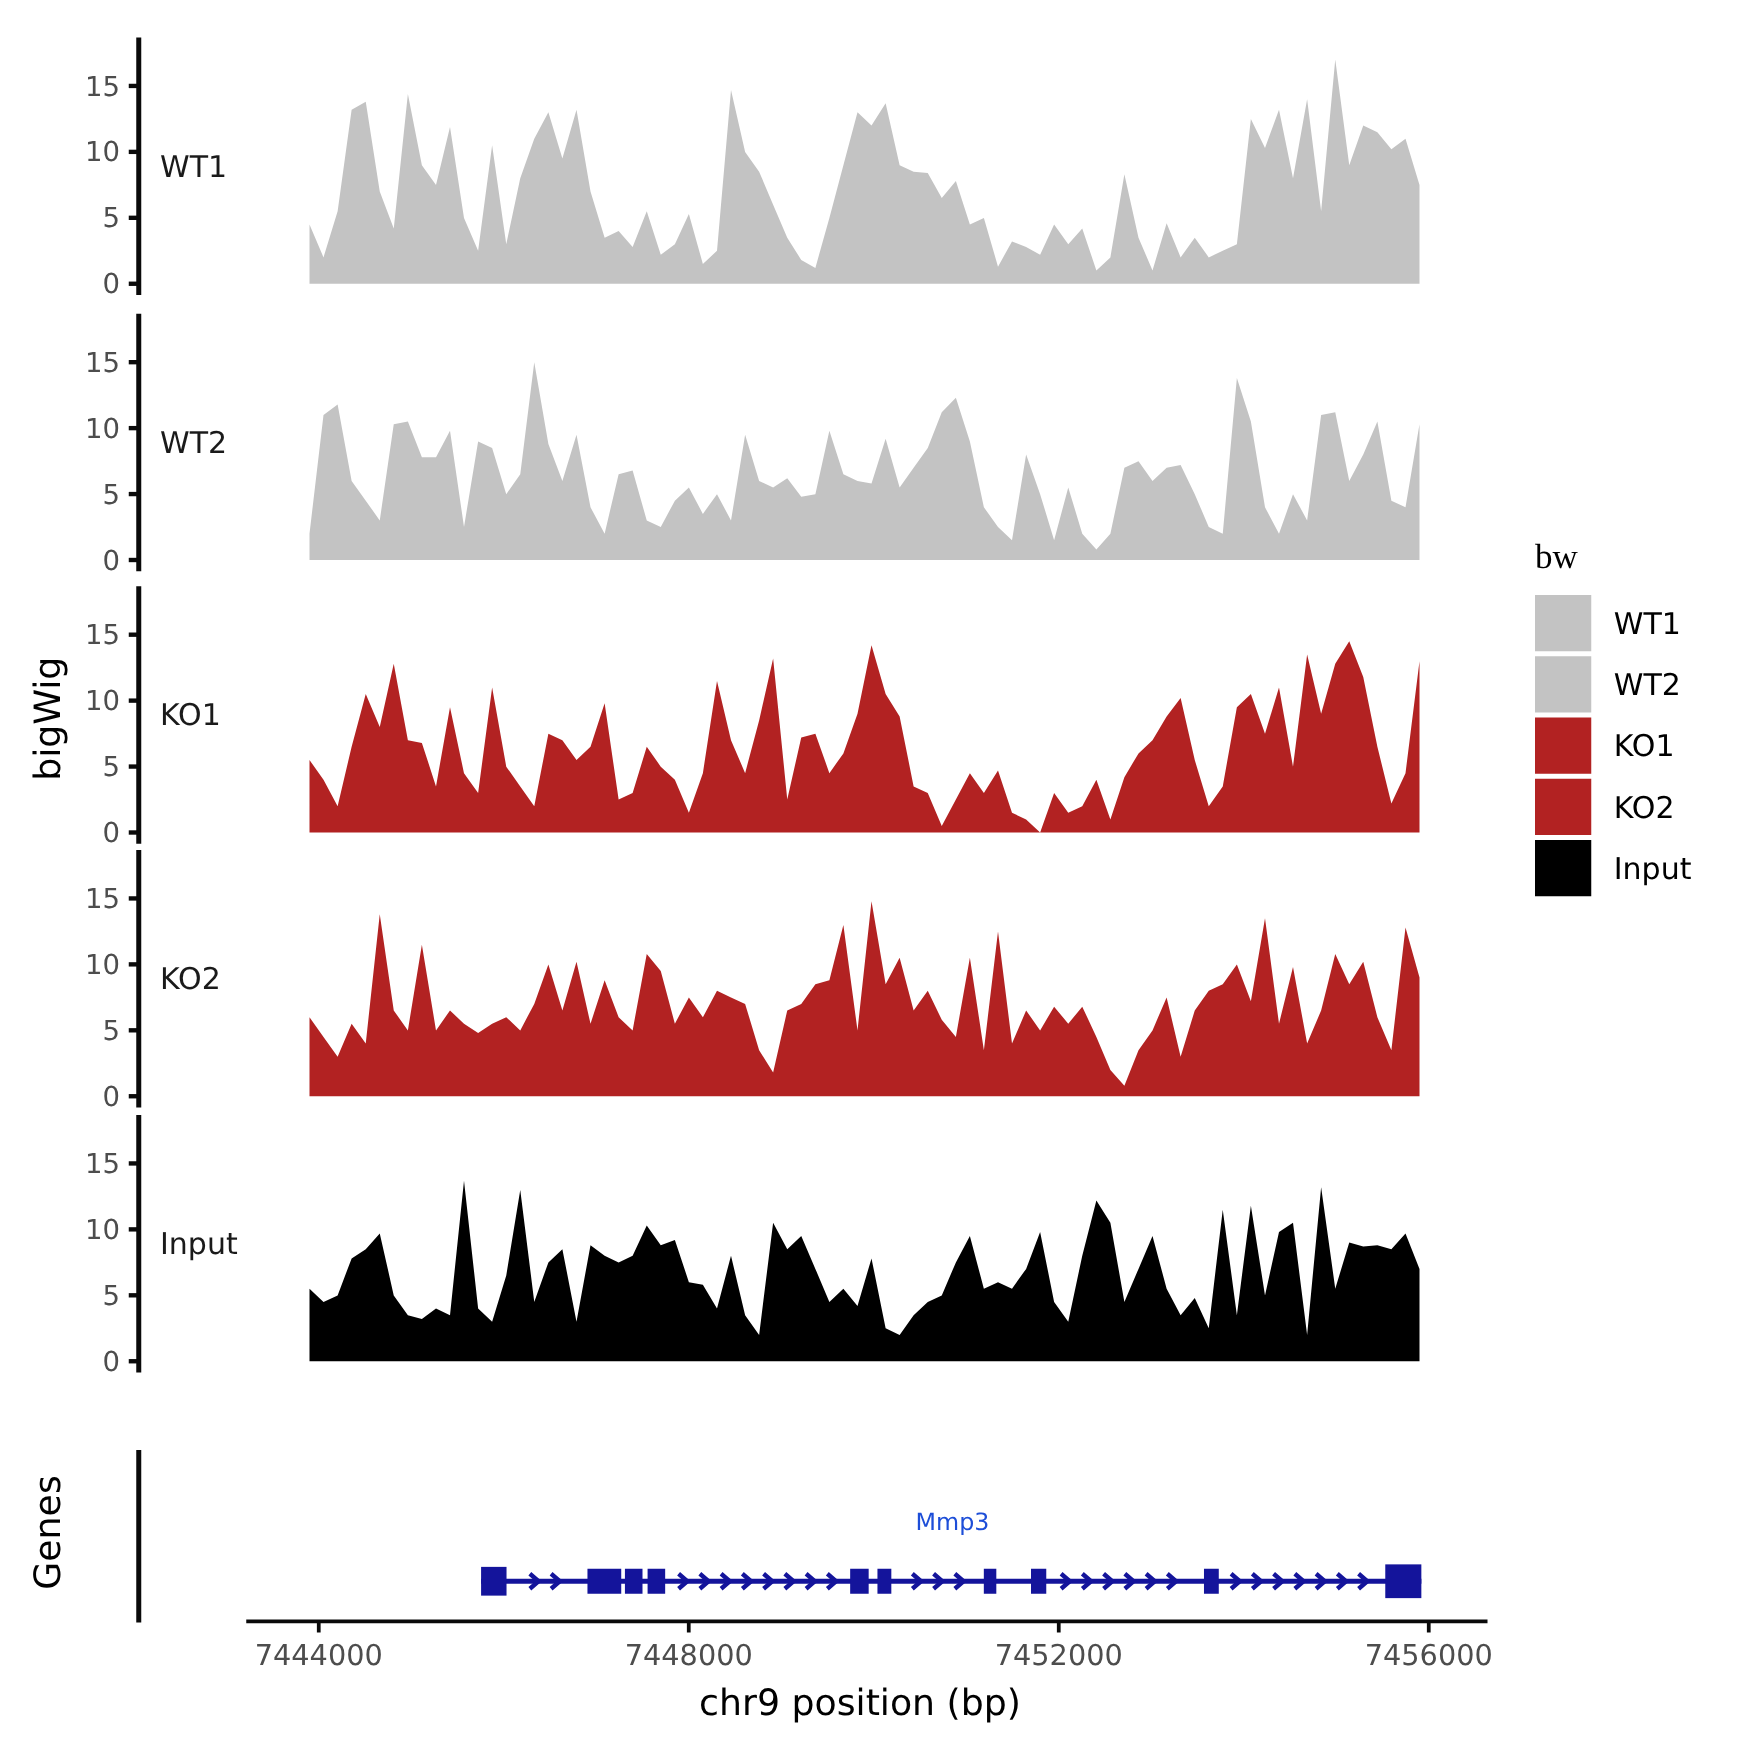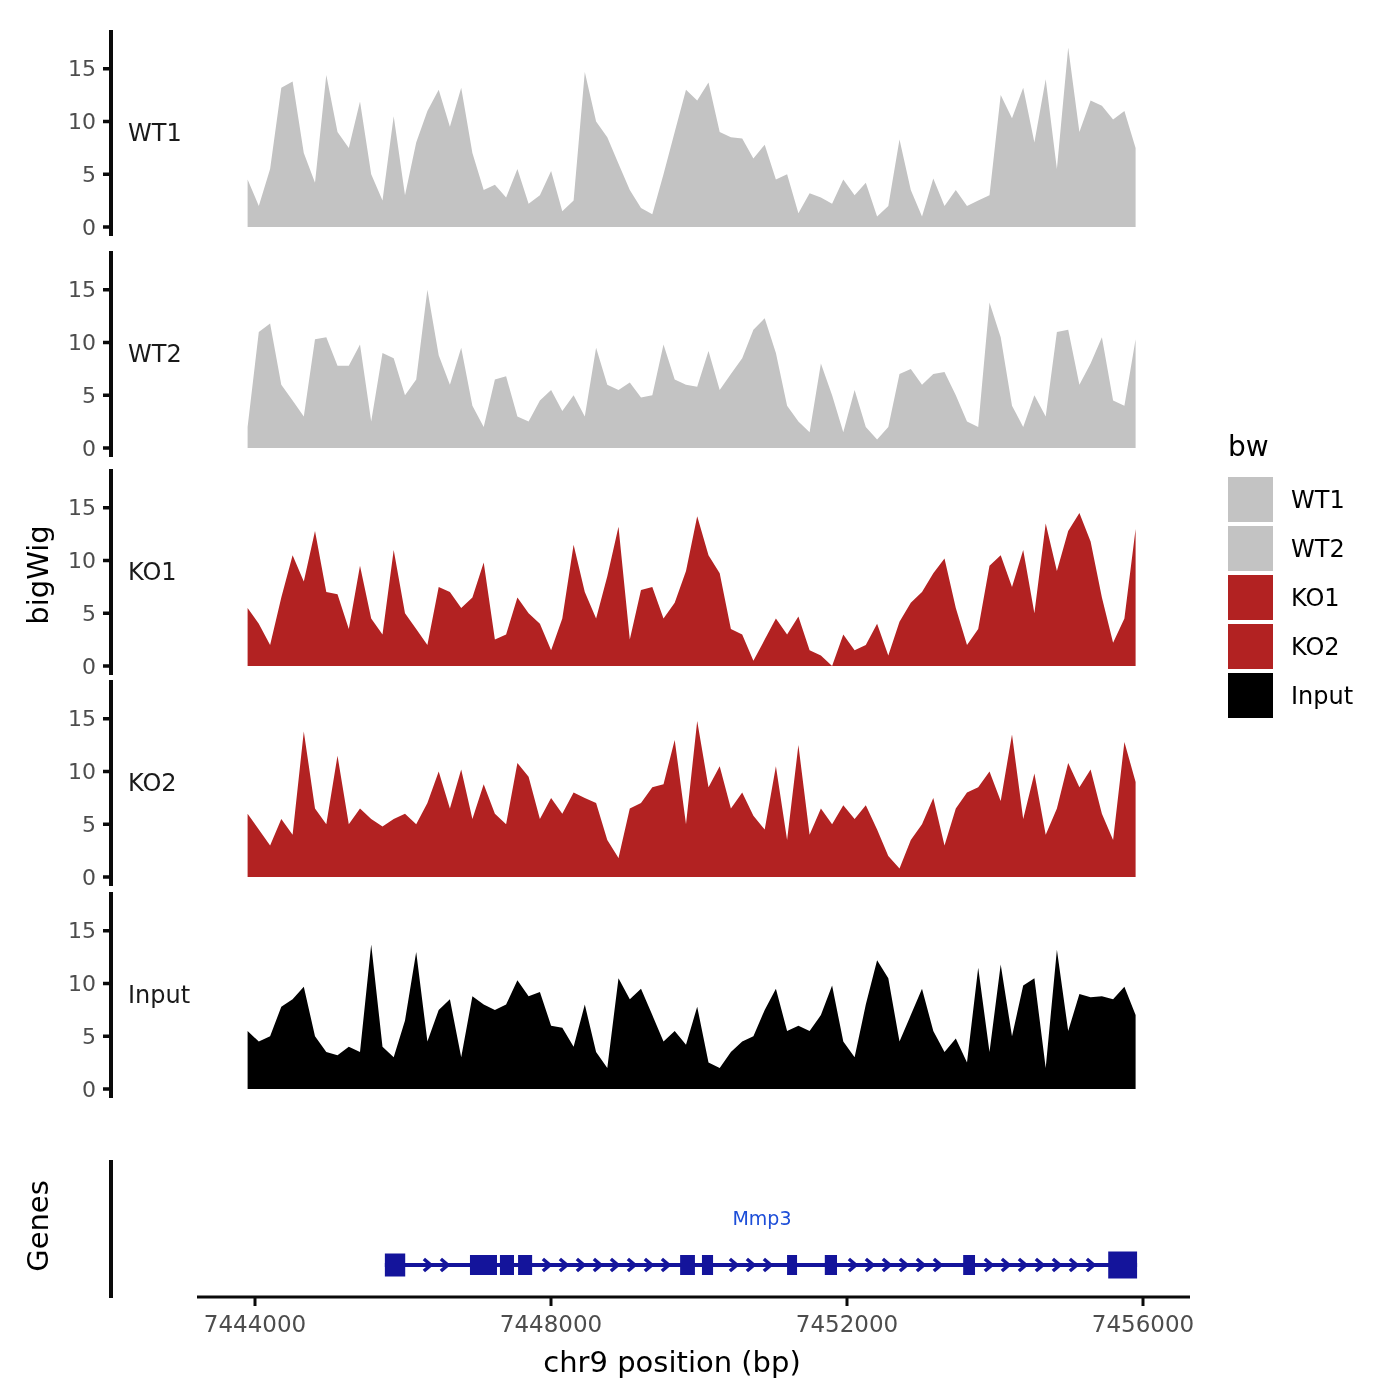--- a/index.html
+++ b/index.html
@@ -4,21 +4,21 @@
 <style>
   html,body{margin:0;padding:0;background:#ffffff;}
   body{font-family:"DejaVu Sans","Liberation Sans",sans-serif;}
   #canvas{position:relative;width:1400px;height:1400px;background:#ffffff;overflow:hidden;}
   #chart-svg{position:absolute;left:0;top:0;}
   #chart-svg text{font-family:"DejaVu Sans","Liberation Sans",sans-serif;}
   .rot-label{position:absolute;transform:translate(-50%,-50%) rotate(-90deg);font-size:29px;color:#000;white-space:nowrap;}
   .x-title{position:absolute;transform:translate(-50%,-50%);font-size:29px;color:#000;white-space:nowrap;}
   .gene-name{position:absolute;transform:translate(-50%,-50%);font-size:19px;color:#1d4ed8;white-space:nowrap;}
   .legend{position:absolute;left:1228px;top:430px;}
-  .legend-title{font-size:28px;color:#000;margin-bottom:14px;}
+  .legend-title{font-size:28px;color:#000;margin-bottom:14px;font-family:Liberation Serif, serif;}
   .legend-entry{display:flex;align-items:center;margin-bottom:4px;}
   .legend-swatch{width:45px;height:45px;flex:0 0 45px;}
   .legend-label{margin-left:18px;font-size:24px;color:#000;white-space:nowrap;}
 </style>
 </head>
 <body>
 
 <div id="canvas">
   <svg id="chart-svg" width="1400" height="1400" viewBox="0 0 1400 1400">
       <line x1="111" y1="30" x2="111" y2="236" stroke="#0a0a0a" stroke-width="4"></line>
@@ -122,21 +122,21 @@
       <line x1="847" y1="1297" x2="847" y2="1306" stroke="#0a0a0a" stroke-width="3"></line>
       <text x="847" y="1332" text-anchor="middle" font-size="23" fill="#4d4d4d">7452000</text>
       <line x1="1143" y1="1297" x2="1143" y2="1306" stroke="#0a0a0a" stroke-width="3"></line>
       <text x="1143" y="1332" text-anchor="middle" font-size="23" fill="#4d4d4d">7456000</text>
     </svg>
 
   <div class="rot-label" style="left:38px;top:575px;">bigWig</div>
 
   <div class="rot-label" style="left:38px;top:1226px;">Genes</div>
 
-  <div class="x-title" style="left:672px;top:1362px;">chr9 position (bp)</div>
+  <div class="x-title" style="left:688px;top:1362px;">chr9 position (bp)</div>
 
   <div class="gene-name" style="left:762px;top:1218px;">Mmp3</div>
 
   <div class="legend">
     <div class="legend-title">bw</div>
     <div class="legend-entries" id="legend-entries">
         <div class="legend-entry">
           <div class="legend-swatch" style="background: rgb(195, 195, 195);"></div>
           <div class="legend-label">WT1</div>
         </div>

